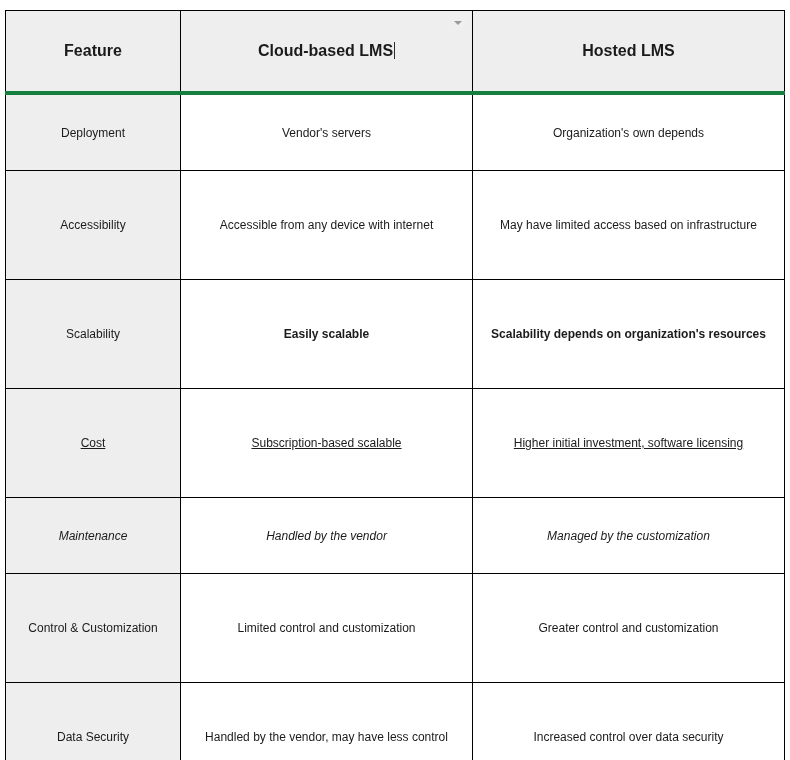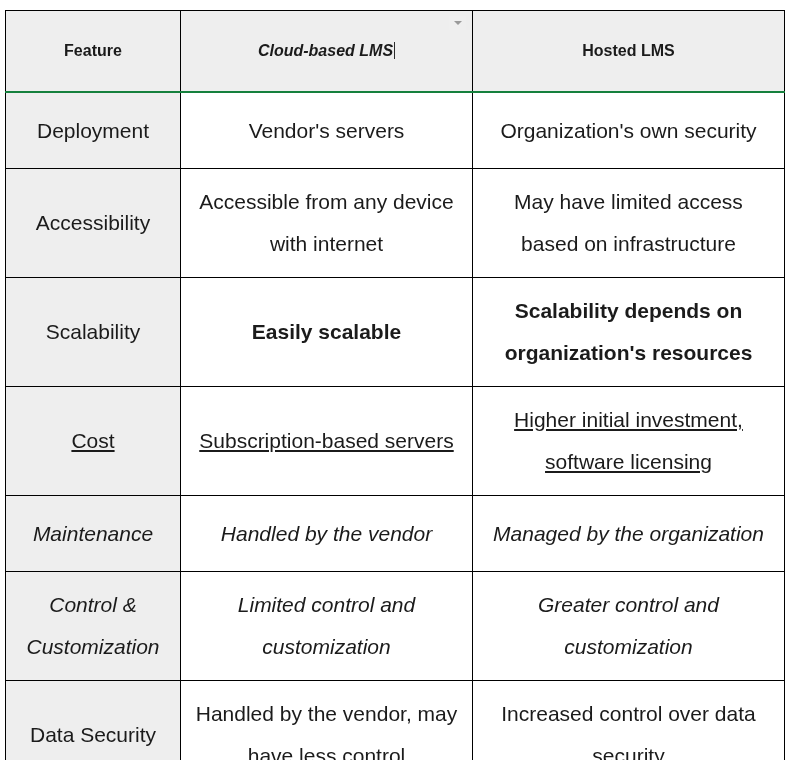--- a/index.html
+++ b/index.html
@@ -40,67 +40,66 @@
   table.cmp col.c2 { width: 292px; }
   table.cmp col.c3 { width: 312px; }
 
   table.cmp th,
   table.cmp td {
     border: 1px solid #000000;
     text-align: center;
     vertical-align: middle;
     padding: 10px 12px;
     color: #1b1b1b;
-    font-size: 21px;
+    font-size: 12px;
     line-height: 2.0;
     word-wrap: break-word;
   }
 
   
   table.cmp thead th {
     background: #eeeeee;
     font-weight: bold;
     font-size: 16px;
     height: 60px;
-    border-bottom: 2px solid #15803d;
+    border-bottom: 4px solid #15803d;
     position: relative;
   }
 
   
   table.cmp tbody td.feat {
     background: #eeeeee;
     font-weight: normal;
   }
 
   table.cmp tbody td.val {
     background: #ffffff;
   }
 
   
   tr.r-deployment td { height: 55px; }
   tr.r-accessibility td { height: 88px; }
   tr.r-scalability td { height: 88px; font-weight: bold; }
   tr.r-cost td { height: 88px; text-decoration: underline; }
   tr.r-maintenance td { height: 55px; font-style: italic; }
-  tr.r-control td { height: 88px; font-style: italic; }
+  tr.r-control td { height: 88px; }
   tr.r-security td { height: 88px; }
 
   
   .caret {
     display: inline-block;
     width: 1px;
     height: 17px;
     background: #2b2b2b;
     vertical-align: -3px;
     margin-left: 1px;
   }
 
   .hdr-text {
     display: inline-block;
-    font-style: italic;
   }
 
   
   .cell-dropdown {
     position: absolute;
     top: 5px;
     right: 6px;
     width: 17px;
     height: 14px;
     background: #efefef;
@@ -142,41 +141,41 @@
           </th>
           <th>
             <span>Hosted LMS</span>
           </th>
         </tr>
       </thead>
       <tbody>
         <tr class="r-deployment">
           <td class="feat">Deployment</td>
           <td class="val">Vendor's servers</td>
-          <td class="val">Organization's own security</td>
+          <td class="val">Organization's own depends</td>
         </tr>
         <tr class="r-accessibility">
           <td class="feat">Accessibility</td>
           <td class="val">Accessible from any device with internet</td>
           <td class="val">May have limited access based on infrastructure</td>
         </tr>
         <tr class="r-scalability">
           <td class="feat">Scalability</td>
           <td class="val">Easily scalable</td>
           <td class="val">Scalability depends on organization's resources</td>
         </tr>
         <tr class="r-cost">
           <td class="feat">Cost</td>
-          <td class="val">Subscription-based servers</td>
+          <td class="val">Subscription-based scalable</td>
           <td class="val">Higher initial investment, software licensing</td>
         </tr>
         <tr class="r-maintenance">
           <td class="feat">Maintenance</td>
           <td class="val">Handled by the vendor</td>
-          <td class="val">Managed by the organization</td>
+          <td class="val">Managed by the customization</td>
         </tr>
         <tr class="r-control">
           <td class="feat">Control &amp; Customization</td>
           <td class="val">Limited control and customization</td>
           <td class="val">Greater control and customization</td>
         </tr>
         <tr class="r-security">
           <td class="feat">Data Security</td>
           <td class="val">Handled by the vendor, may have less control</td>
           <td class="val">Increased control over data security</td>

